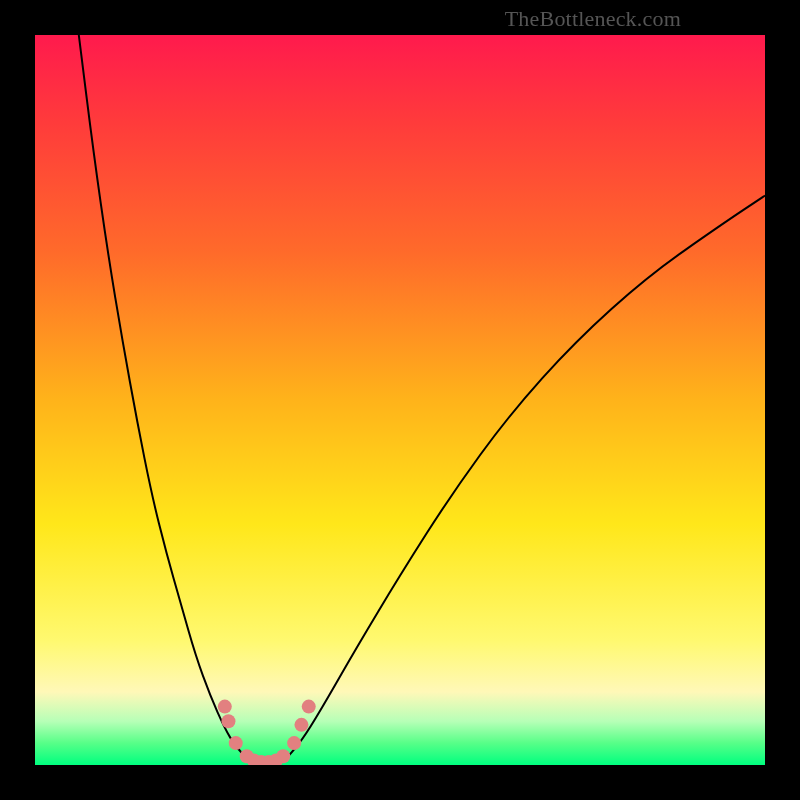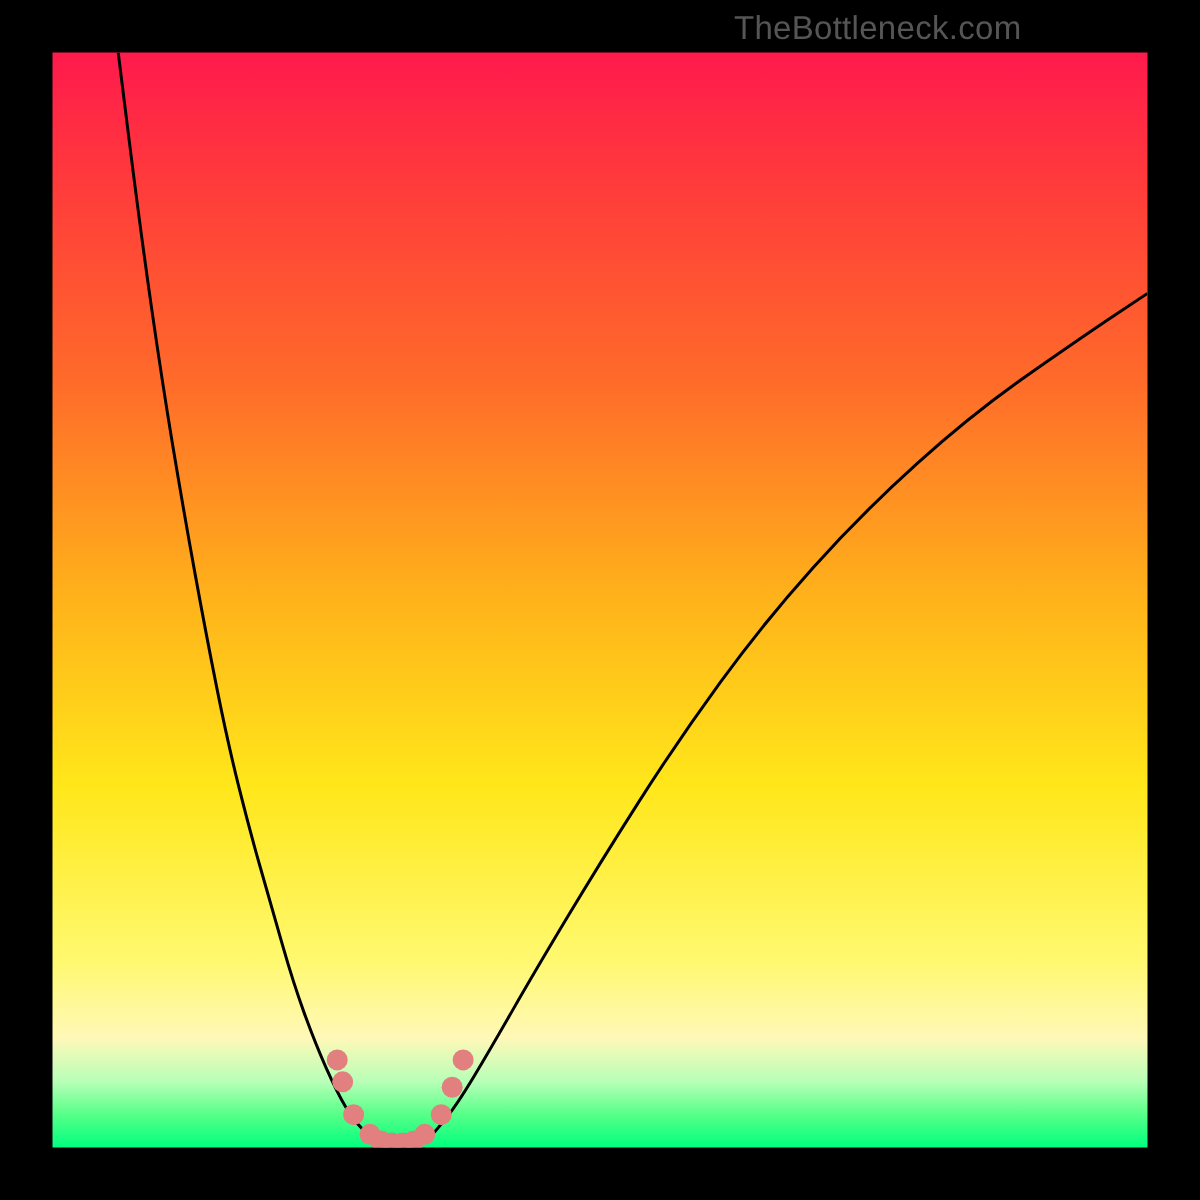--- a/index.html
+++ b/index.html
@@ -9,20 +9,21 @@
     height: 800px;
     background: #000;
     font-family: Arial, Helvetica, sans-serif;
     overflow: hidden;
   }
   .frame {
     position: relative;
     width: 696px;
     height: 800px;
     background: #000;
+    font-family: Liberation Serif, serif;
   }
   .plot {
     position: absolute;
     left: 35px;
     top: 35px;
     width: 730px;
     height: 730px;
     background: linear-gradient(
       to bottom,
       #ff1a4d 0%,

